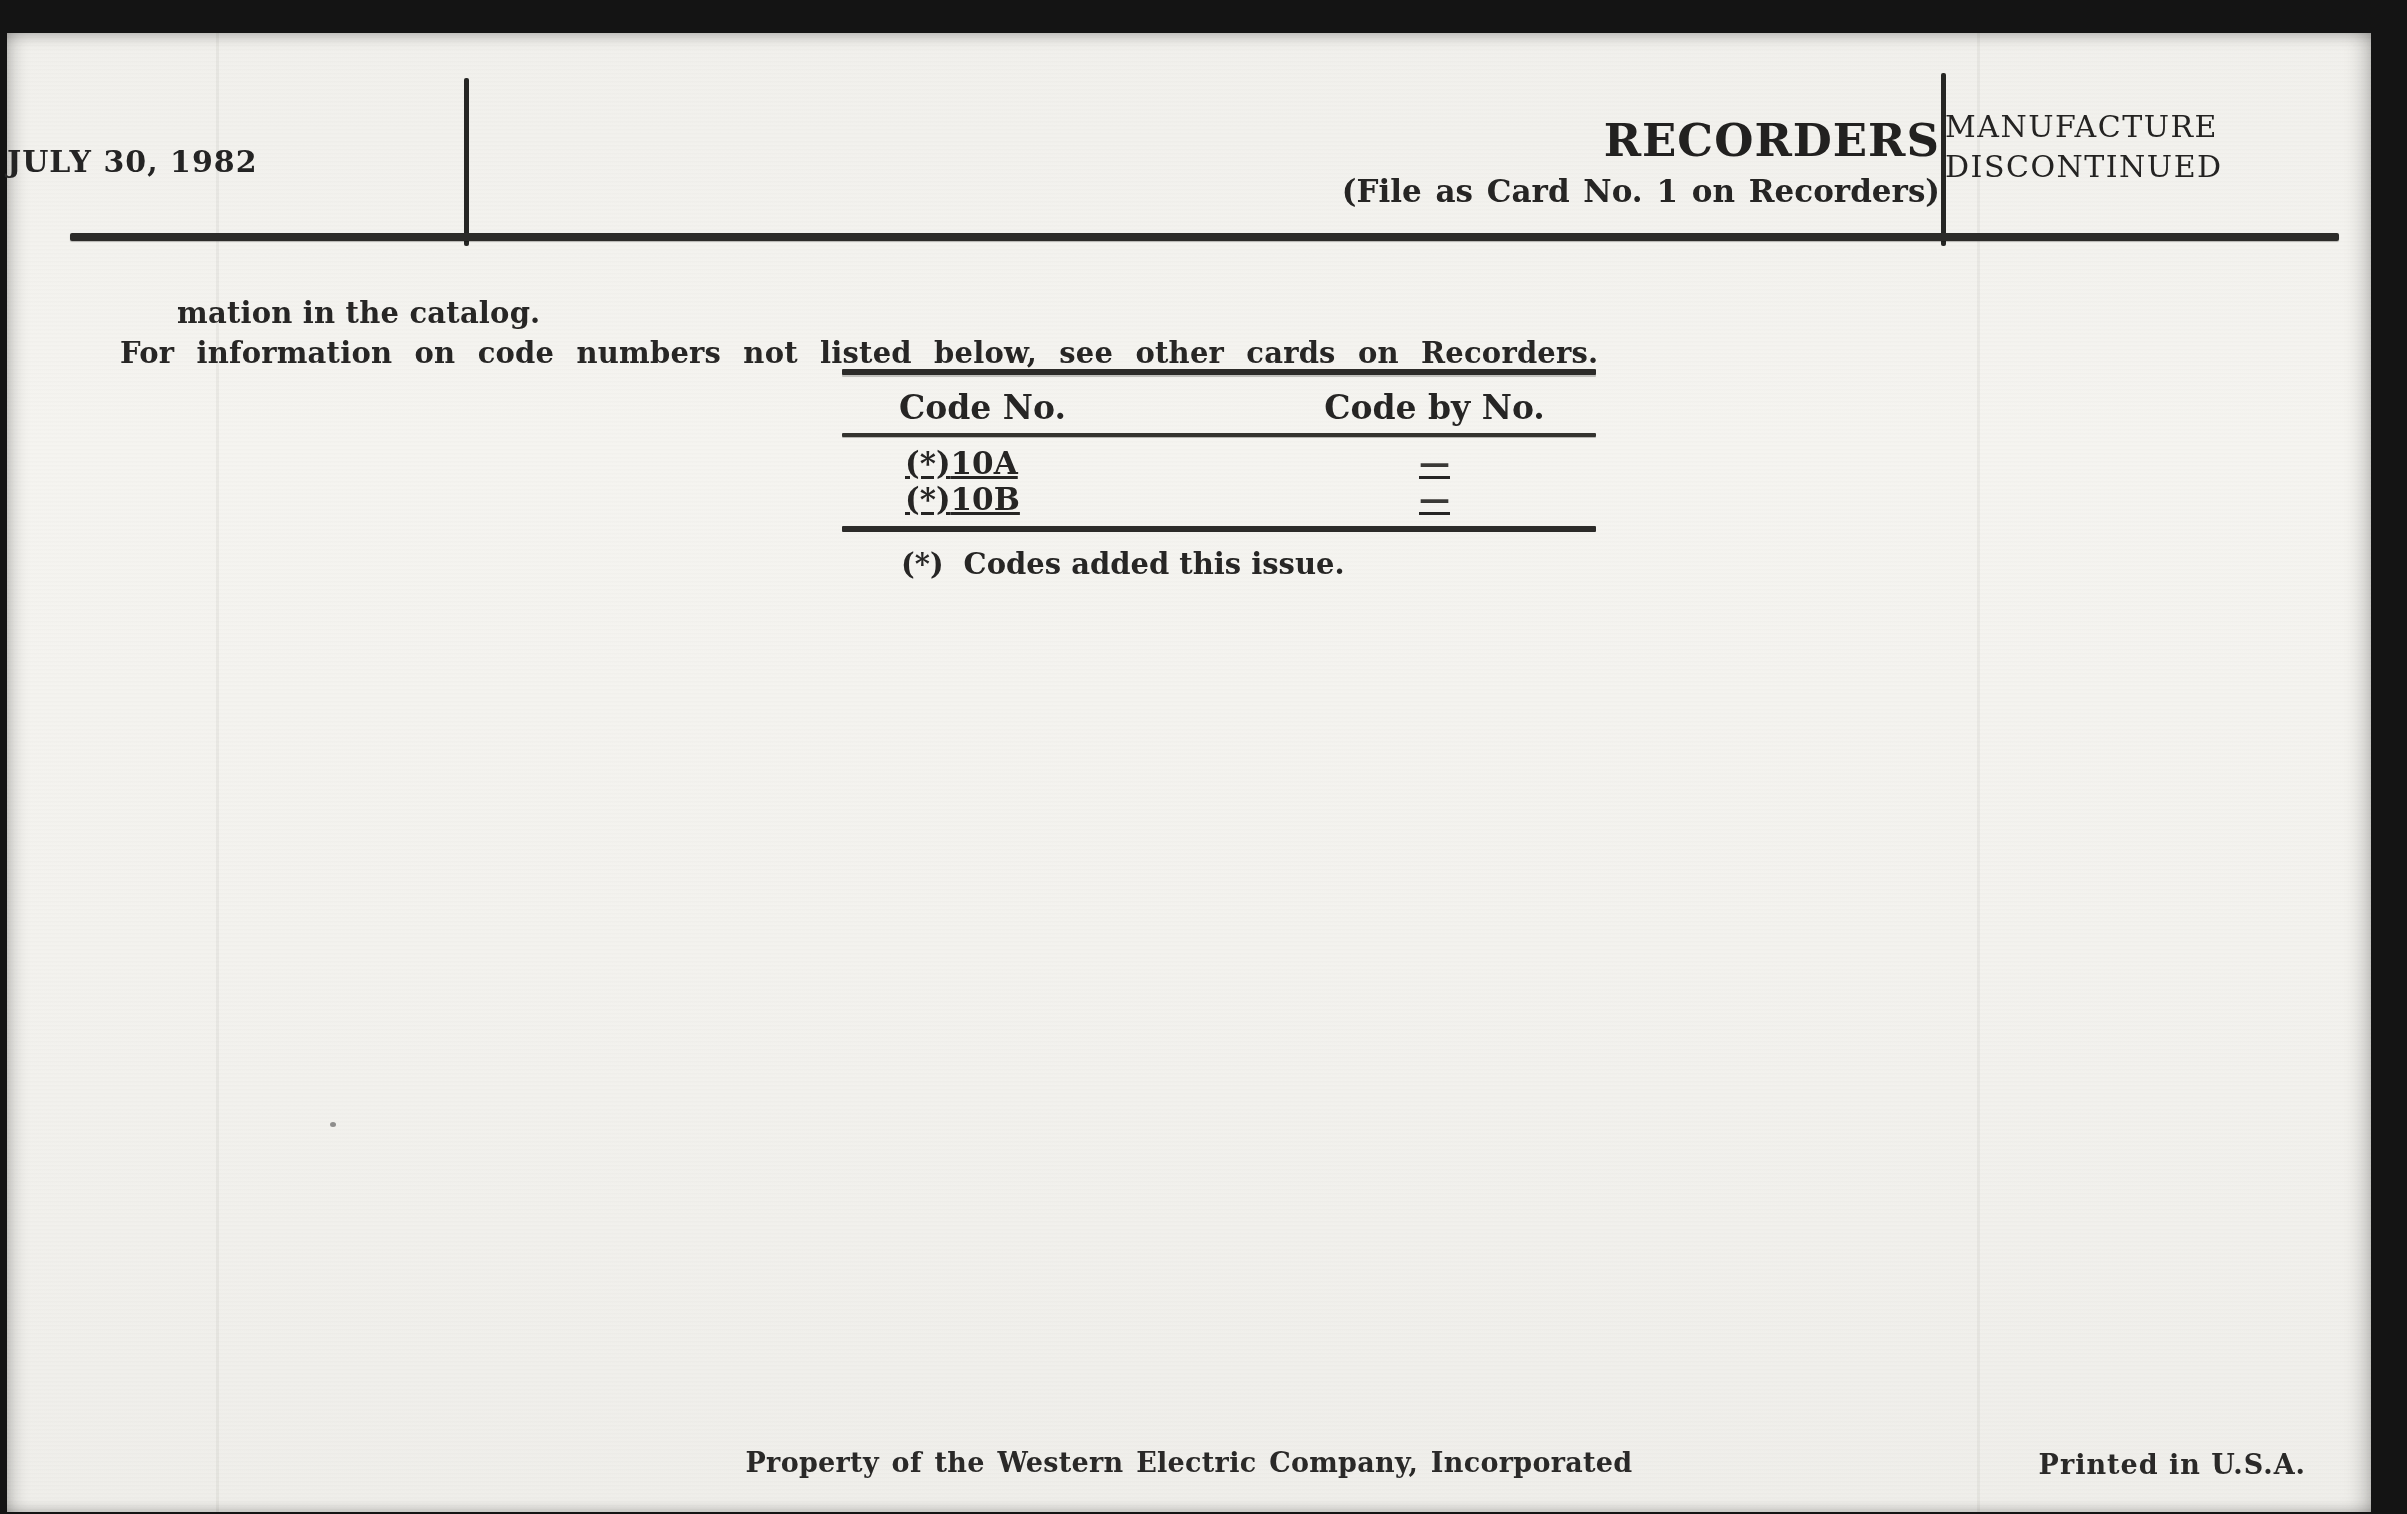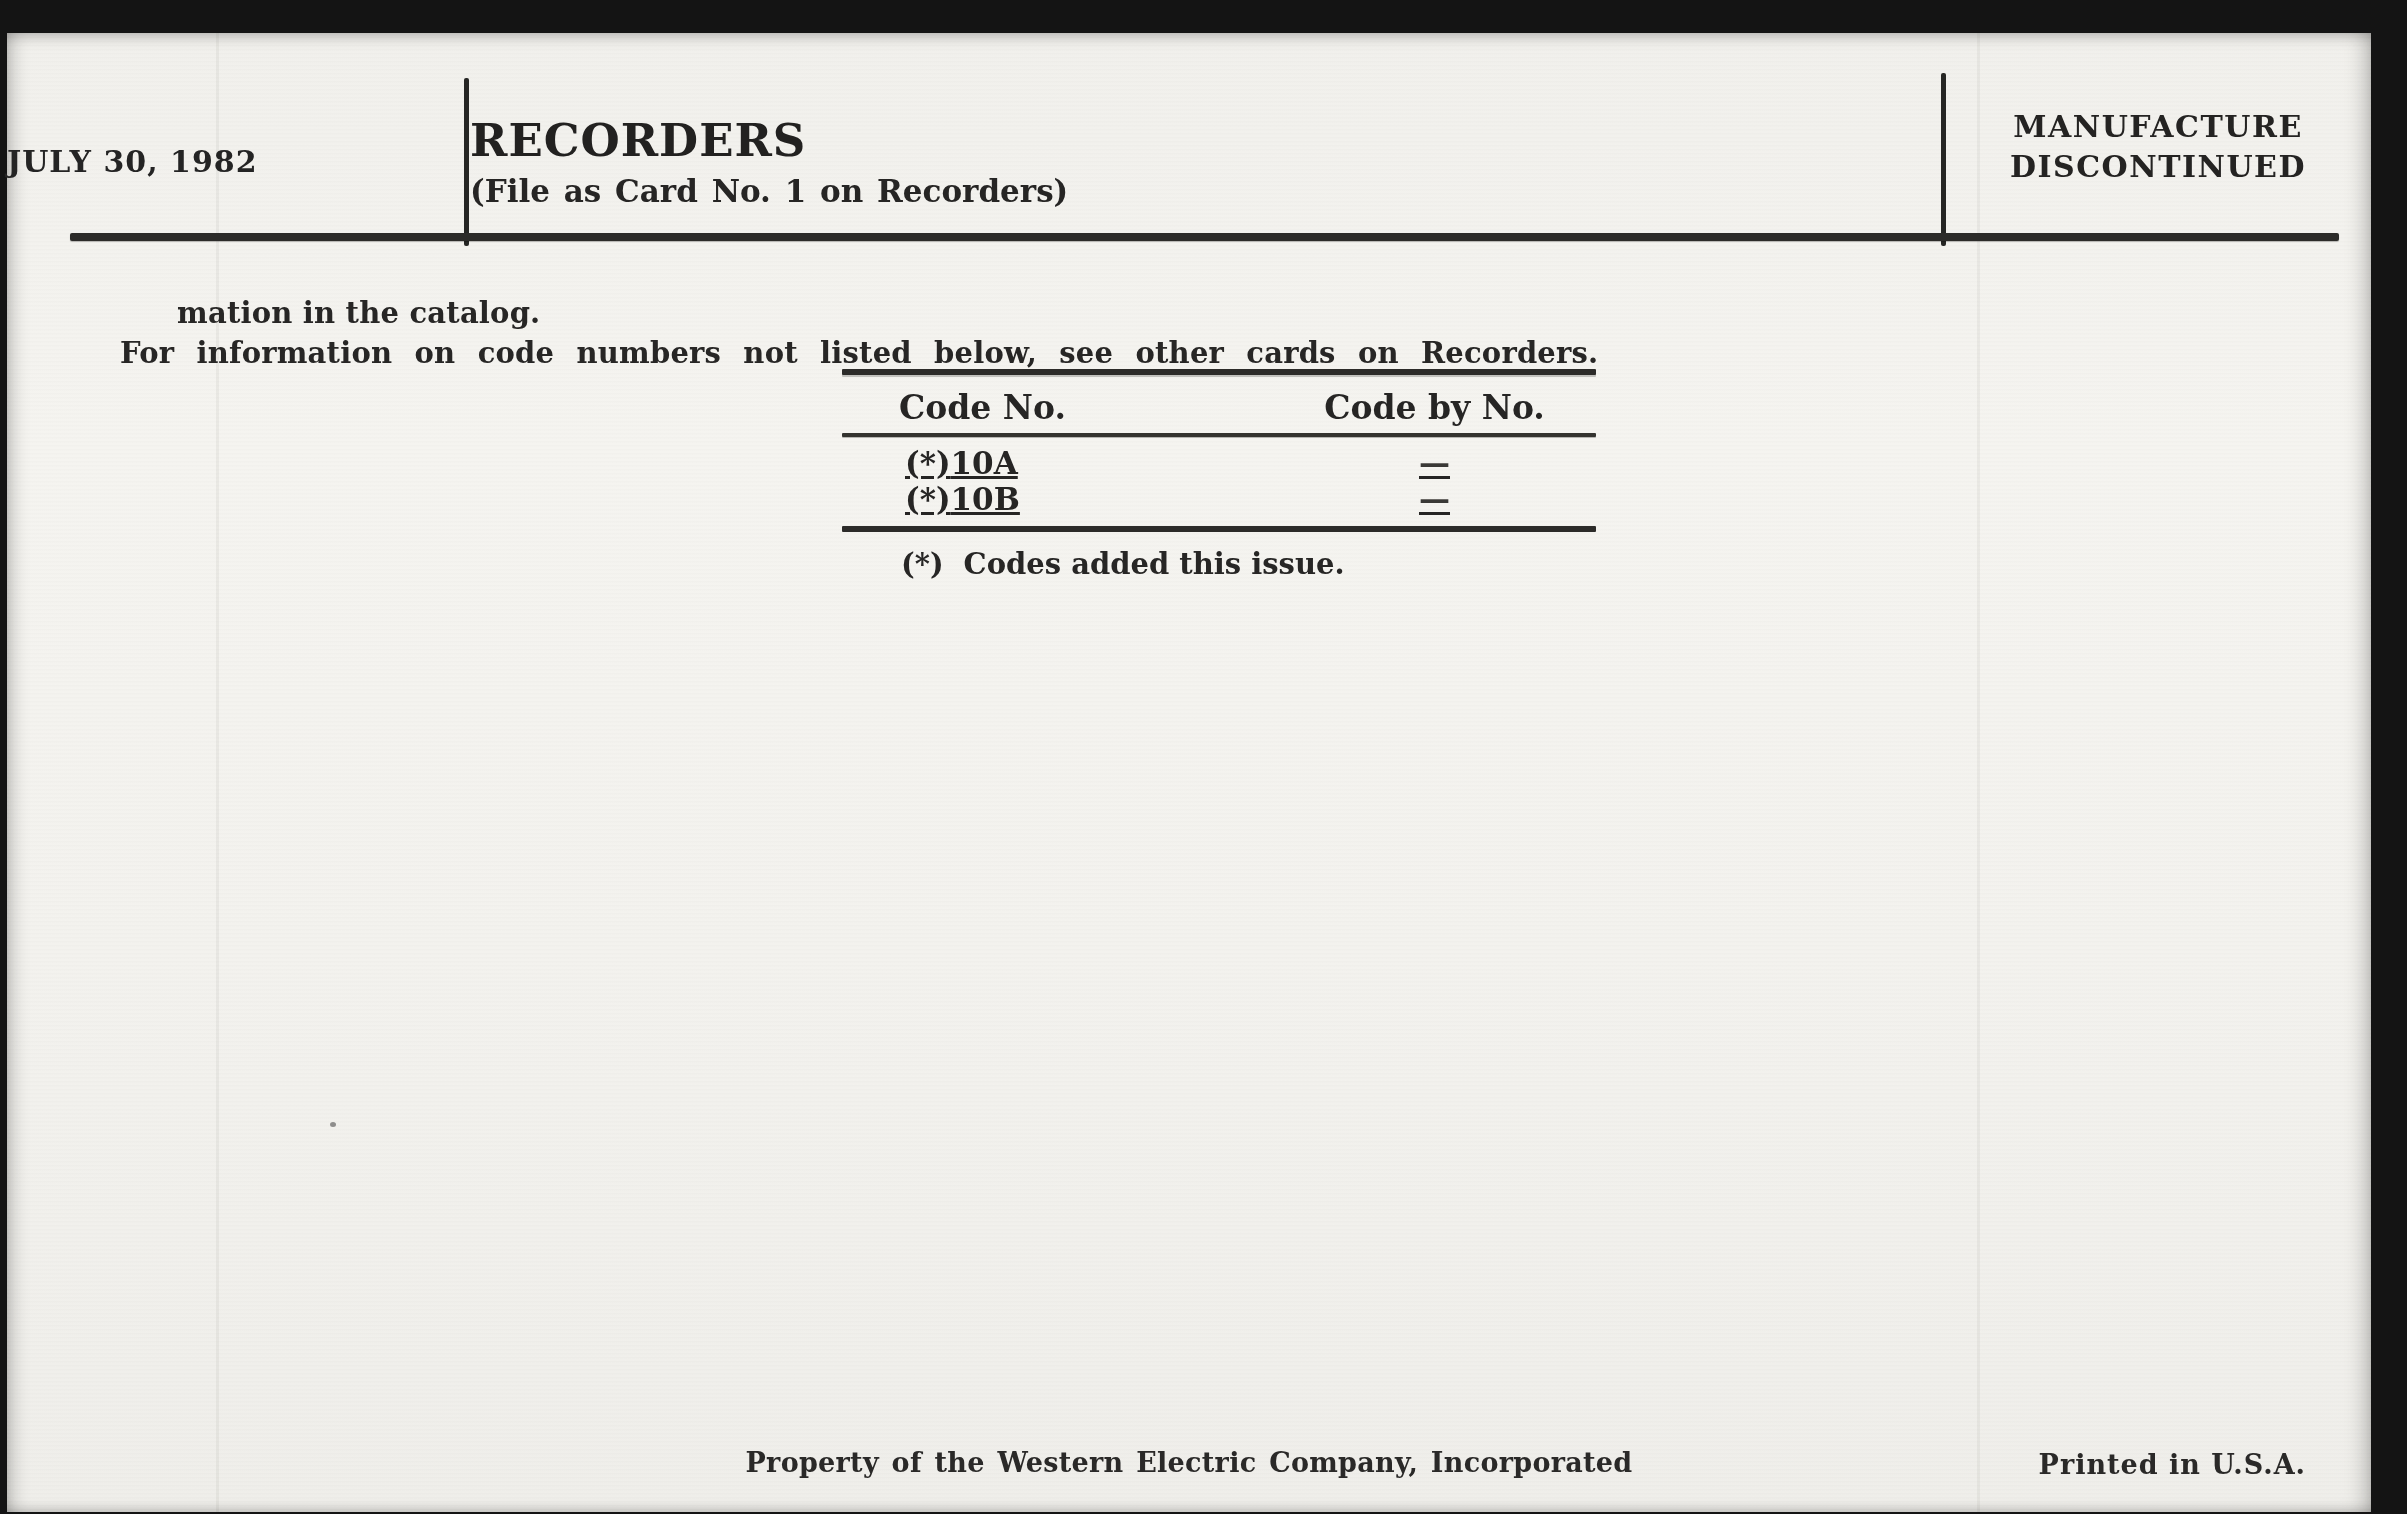--- a/index.html
+++ b/index.html
@@ -51,35 +51,35 @@
     color: #242424;
   }
   .vrule {
     position: absolute; width: 5px; background: #262624;
     border-radius: 2px;
   }
   .vrule.v1 { left: 457px; top: 45px; height: 168px; }
   .vrule.v2 { left: 1934px; top: 40px; height: 173px; }
   .hdr-center {
     position: absolute; left: 463px; top: 83px; width: 1470px;
-    text-align: left;
+    text-align: right;
   }
   .hdr-title {
     font-weight: bold; font-size: 45px; line-height: 50px;
     letter-spacing: 1px; color: #222120;
   }
   .hdr-subtitle {
     font-weight: bold; font-size: 31px; line-height: 40px;
     margin-top: 5px; color: #262524;
     word-spacing: 3px;
   }
   .hdr-status {
     position: absolute; left: 1938px; top: 74px; width: 426px;
-    text-align: center;
-    font-weight: bold; font-size: 30px; line-height: 40px;
+    text-align: left;
+    font-weight: normal; font-size: 30px; line-height: 40px;
     letter-spacing: 1.5px; color: #242322;
   }
   .hrule-main {
     position: absolute; left: 63px; top: 200px; width: 2269px; height: 8px;
     background: #2c2b29;
     box-shadow: 0 1px 1px rgba(0,0,0,0.25);
     border-radius: 2px;
   }
 
   

